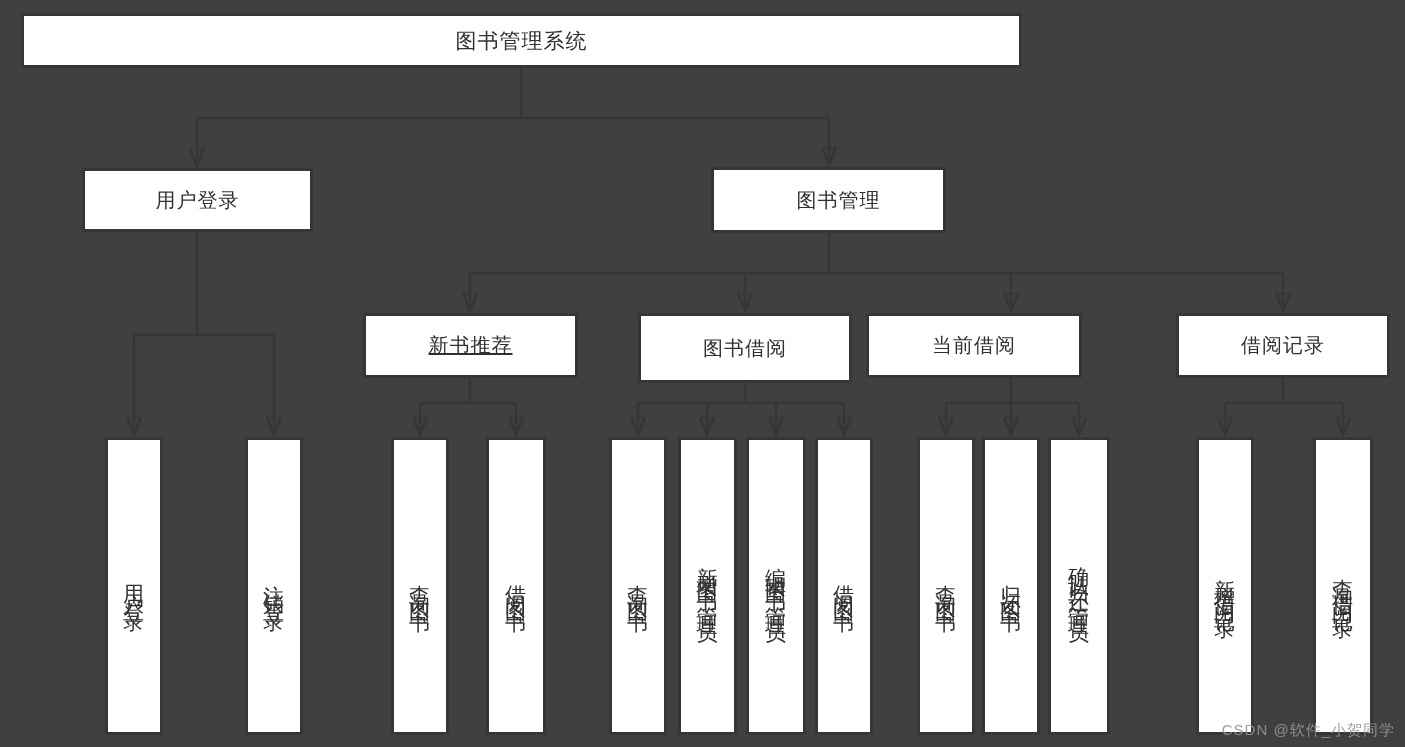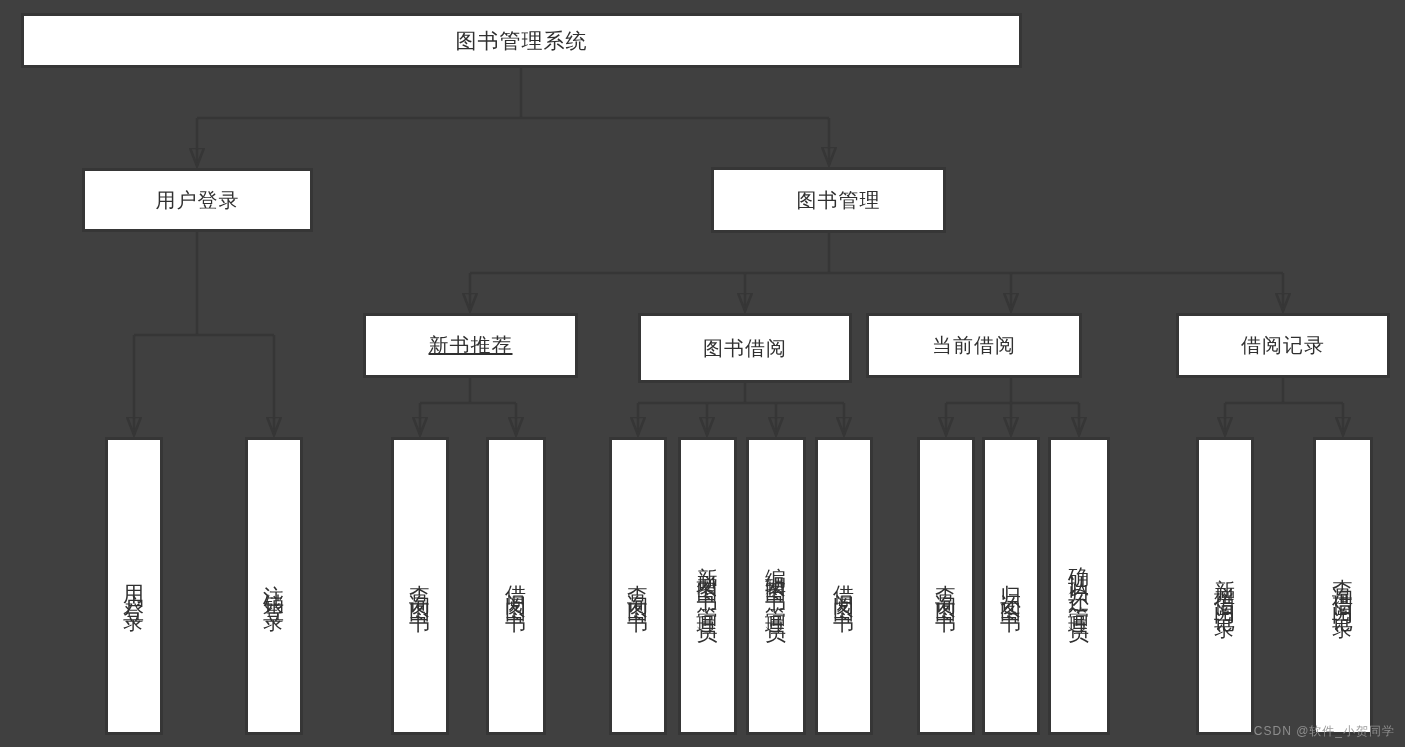--- a/index.html
+++ b/index.html
@@ -47,21 +47,21 @@
     letter-spacing: 9px;
     line-height: 1;
   }
   .node.v .vtext.long {
     letter-spacing: 8px;
   }
   .watermark {
     position: absolute;
     right: 10px;
     bottom: 7px;
-    font-size: 12px;
+    font-size: 15px;
     color: rgba(148, 148, 148, 0.92);
     letter-spacing: 1px;
     white-space: nowrap;
     z-index: 5;
   }
 </style>
 </head>
 <body>
 
 <div class="stage">

